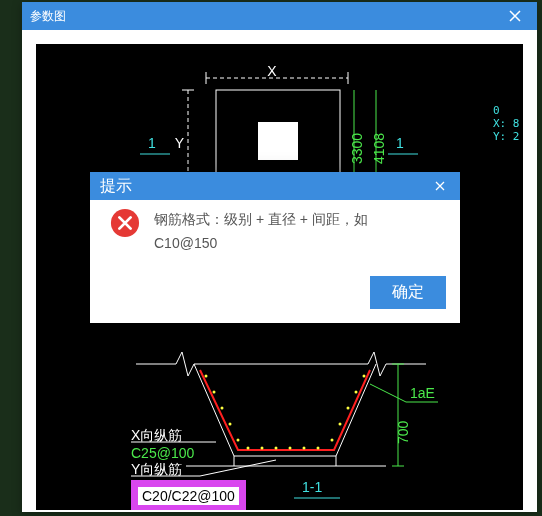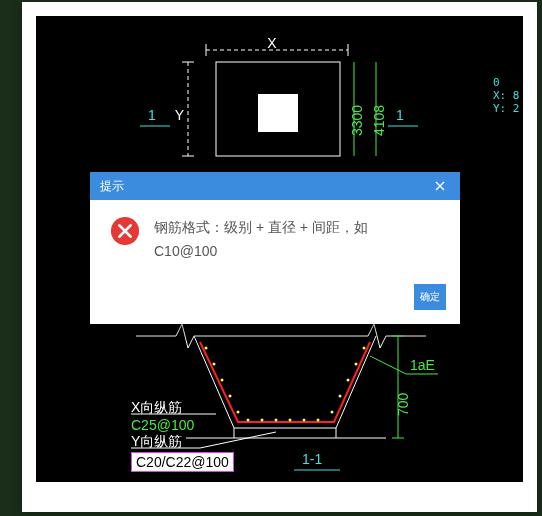--- a/index.html
+++ b/index.html
@@ -15,41 +15,49 @@
     .cad { position: absolute; inset: 0; }
     .line-white { stroke: #fff; stroke-width: 1; }
     .line-red { stroke: #ff2020; stroke-width: 2; }
     .line-green { stroke: #4be84b; stroke-width: 1; }
     .line-cyan { stroke: #40e0e0; stroke-width: 1; }
     .txt-white { fill: #fff; font-size: 14px; font-family: sans-serif; }
     .txt-green { fill: #4be84b; font-size: 14px; font-family: sans-serif; }
     .txt-cyan { fill: #40e0e0; font-size: 14px; font-family: sans-serif; }
 
     .white-rect { fill: #fff; }
-    .edit-field { position: absolute; background: #fff; color: #000; font-size: 14px; padding: 1px 4px; border: 1px solid #d946ef; font-family: sans-serif; }
+    .edit-field { position: absolute; background: #fff; color: #000; font-size: 14px; padding: 1px 4px; border: 7px solid #d946ef; font-family: sans-serif; }
 
     
     .dialog { position: absolute; left: 90px; top: 172px; width: 370px; background: #fff; box-shadow: 0 4px 20px rgba(0,0,0,0.4); }
     .dialog-titlebar { height: 28px; background: #3b8cde; display: flex; align-items: center; justify-content: space-between; padding: 0 10px; }
-    .dialog-title { color: #fff; font-size: 12px; }
+    .dialog-title { color: #fff; font-size: 16px; }
     .dialog-close { width: 20px; height: 20px; display: flex; align-items: center; justify-content: center; cursor: pointer; }
-    .dialog-body { padding: 16px 20px 12px 20px; display: flex; gap: 14px; }
+    .dialog-body { padding: 8px 20px 12px 20px; display: flex; gap: 14px; }
     .dialog-icon { width: 30px; height: 30px; flex-shrink: 0; }
     .dialog-msg { color: #555; font-size: 14px; line-height: 1.7; }
     .dialog-footer { padding: 8px 14px 14px 0; text-align: right; }
-    .btn-ok { background: #3b8cde; color: #fff; border: none; font-size: 10px; padding: 6px 6px; cursor: pointer; }
+    .btn-ok { background: #3b8cde; color: #fff; border: none; font-size: 16px; padding: 6px 22px; cursor: pointer; }
 
     
     .side-info { position: absolute; right: 0; top: 60px; width: 30px; color: #40e0e0; font-size: 11px; font-family: monospace; }
     .side-info div { white-space: nowrap; }
   </style>
 </head>
 <body>
 
 <div class="main-window">
+  <div class="main-titlebar">
+    <span class="main-title">参数图</span>
+    <div class="main-close" title="关闭">
+      <svg width="12" height="12" viewBox="0 0 12 12">
+        <path d="M1 1 L11 11 M11 1 L1 11" stroke="#fff" stroke-width="1.5"></path>
+      </svg>
+    </div>
+  </div>
 
   <div class="main-body">
     <svg class="cad" width="487" height="466">
 
       <text x="160" y="-2" class="txt-green">1750</text>
       <text x="390" y="-2" class="txt-green">1750</text>
 
       <line x1="170" y1="34" x2="312" y2="34" class="line-white" stroke-dasharray="4 3"></line>
       <line x1="170" y1="28" x2="170" y2="40" class="line-white"></line>
       <line x1="312" y1="28" x2="312" y2="40" class="line-white"></line>
@@ -147,19 +155,19 @@
       </svg>
     </div>
   </div>
   <div class="dialog-body">
     <svg class="dialog-icon" viewBox="0 0 32 32">
       <circle cx="16" cy="16" r="15" fill="#e53935"></circle>
       <path d="M10 10 L22 22 M22 10 L10 22" stroke="#fff" stroke-width="3" stroke-linecap="round"></path>
     </svg>
     <div class="dialog-msg">
       <div>钢筋格式：级别 + 直径 + 间距，如</div>
-      <div>C10@100</div>
+      <div>C10@150</div>
     </div>
   </div>
   <div class="dialog-footer">
     <button class="btn-ok">确定</button>
   </div>
 </div>
 
 </body></html>

